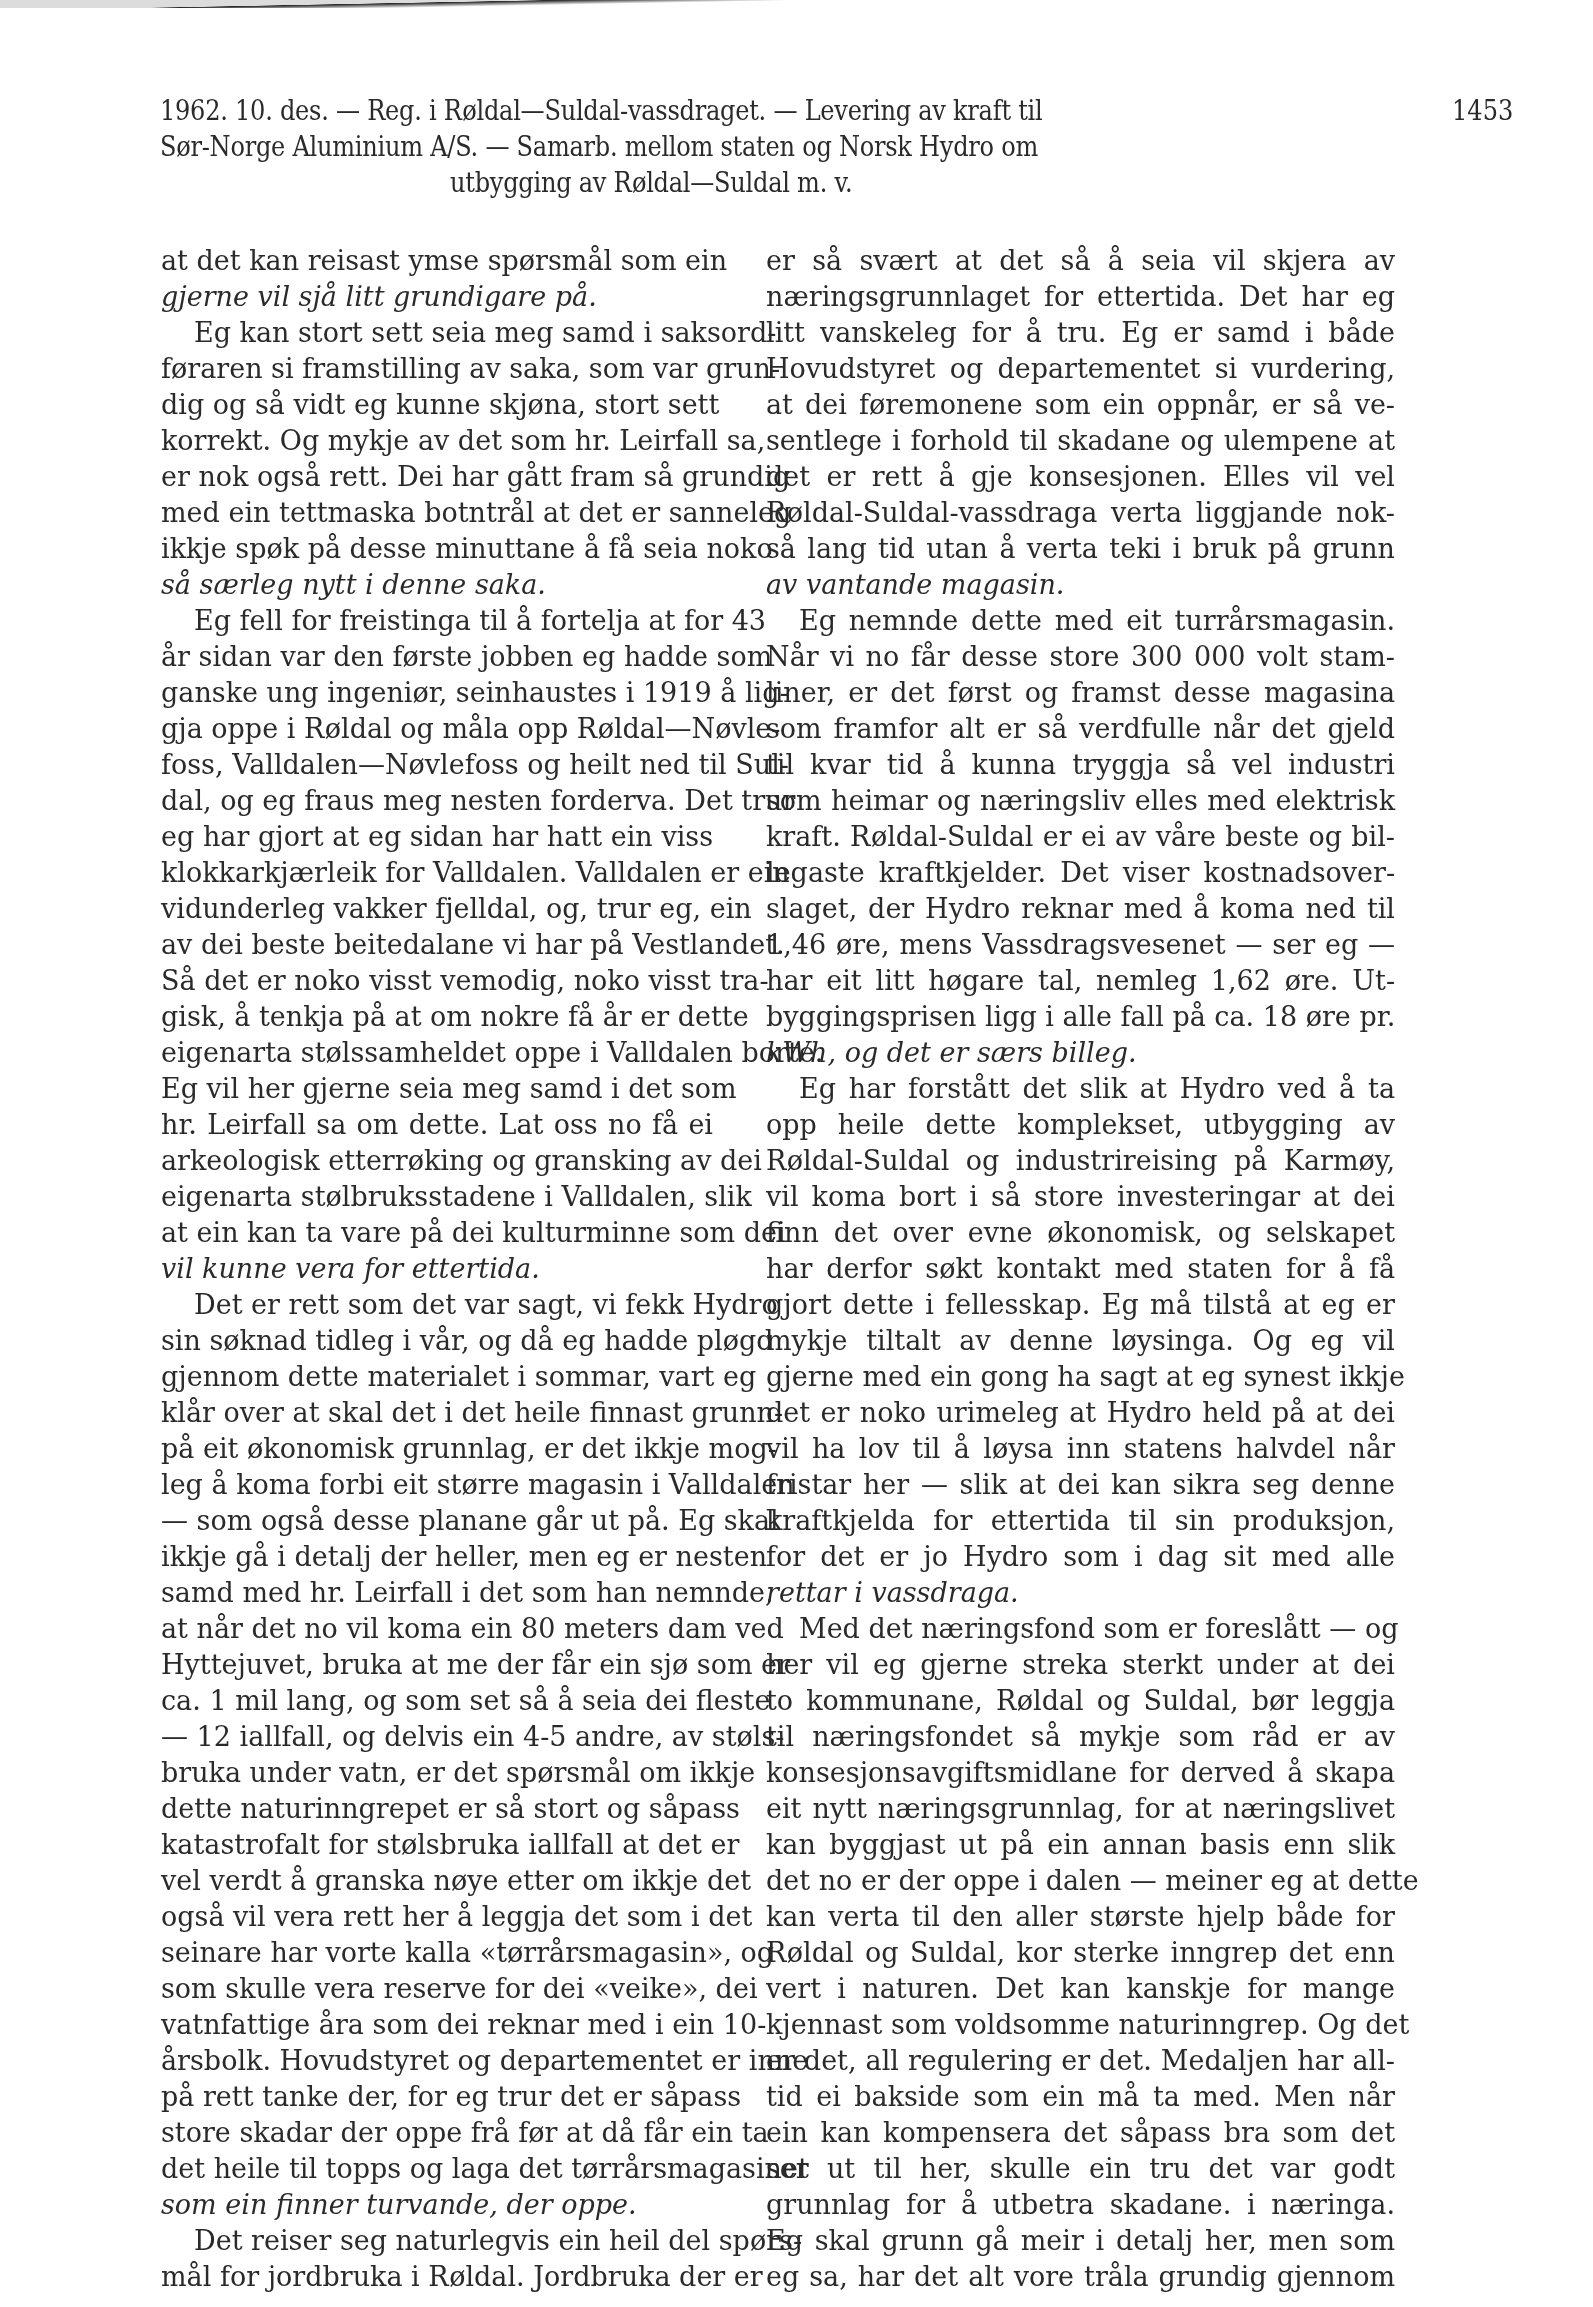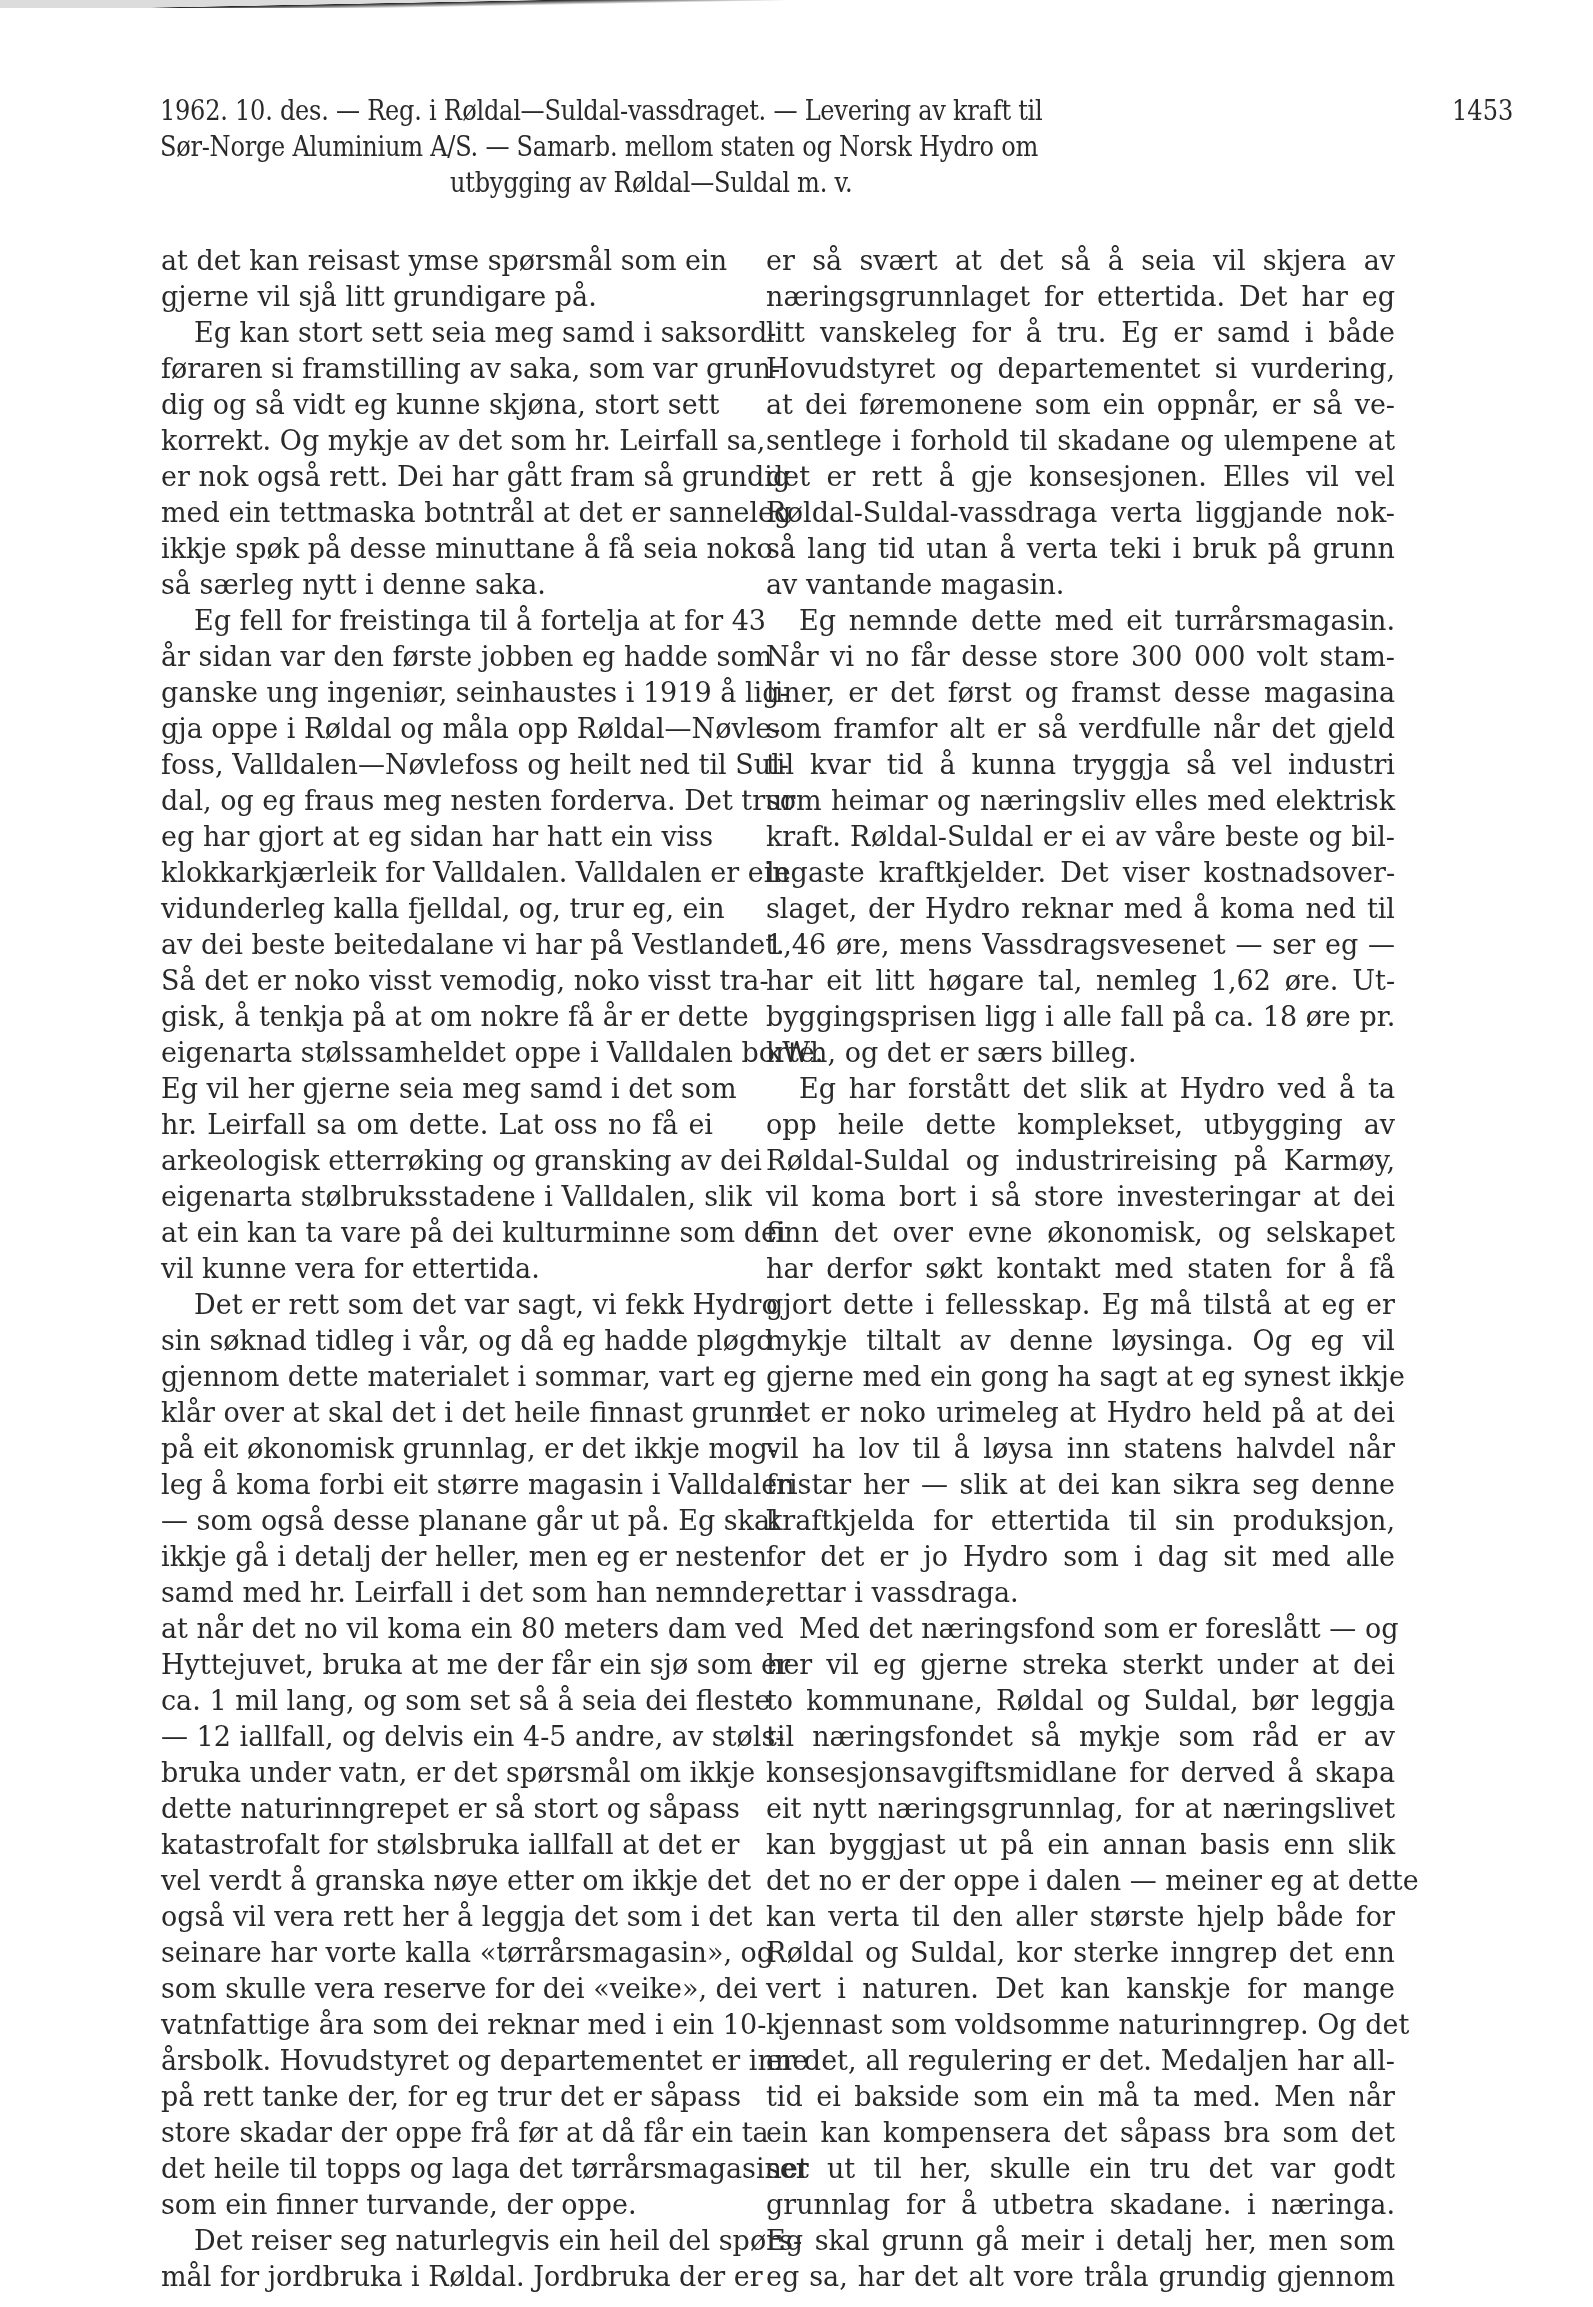--- a/index.html
+++ b/index.html
@@ -9,21 +9,21 @@
                background:linear-gradient(178.9deg,#d8d8d8 0 40%,#111 42%,#ffffff 60%); opacity:0.9; }
   .header { position:absolute; left:160px; top:94px; width:1237px; }
   .header-line { position:absolute; white-space:nowrap; font-size:28px; letter-spacing:-0.3px;
                  transform:scaleX(0.86); transform-origin:left top; }
   .page-number { position:absolute; left:1292px; top:0; font-size:28px; transform:scaleX(0.86); transform-origin:left top; }
   .column { position:absolute; top:243px; }
   .col-left { left:161px; width:552px; }
   .col-right { left:766px; width:629px; }
   .line { height:36px; line-height:36px; font-size:27px; white-space:nowrap;
           text-align:justify; text-align-last:justify; overflow:visible; }
-  .line.last { text-align-last:left; }
+  .line.last { text-align-last:left;font-style:italic; }
   .line.indent { padding-left:33px; }
 </style>
 </head>
 <body>
 
 <div class="scan-edge"></div>
 
 <div class="header">
   <div class="header-line" style="top:0;">1962.  10. des. — Reg. i Røldal—Suldal-vassdraget. — Levering av kraft til</div>
   <div class="page-number">1453</div>
@@ -43,21 +43,21 @@
     <div class="line">ikkje spøk på desse minuttane å få seia noko</div>
     <div class="line last">så særleg nytt i denne saka.</div>
     <div class="line indent">Eg fell for freistinga til å fortelja at for 43</div>
     <div class="line">år sidan var den første jobben eg hadde som</div>
     <div class="line">ganske ung ingeniør, seinhaustes i 1919 å lig-</div>
     <div class="line">gja oppe i Røldal og måla opp Røldal—Nøvle-</div>
     <div class="line">foss, Valldalen—Nøvlefoss og heilt ned til Sul-</div>
     <div class="line">dal, og eg fraus meg nesten forderva. Det trur</div>
     <div class="line">eg har gjort at eg sidan har hatt ein viss</div>
     <div class="line">klokkarkjærleik for Valldalen. Valldalen er ein</div>
-    <div class="line">vidunderleg kalla fjelldal, og, trur eg, ein</div>
+    <div class="line">vidunderleg vakker fjelldal, og, trur eg, ein</div>
     <div class="line">av dei beste beitedalane vi har på Vestlandet.</div>
     <div class="line">Så det er noko visst vemodig, noko visst tra-</div>
     <div class="line">gisk, å tenkja på at om nokre få år er dette</div>
     <div class="line">eigenarta stølssamheldet oppe i Valldalen borte.</div>
     <div class="line">Eg vil her gjerne seia meg samd i det som</div>
     <div class="line">hr. Leirfall sa om dette. Lat oss no få ei</div>
     <div class="line">arkeologisk etterrøking og gransking av dei</div>
     <div class="line">eigenarta stølbruksstadene i Valldalen, slik</div>
     <div class="line">at ein kan ta vare på dei kulturminne som dei</div>
     <div class="line last">vil kunne vera for ettertida.</div>

